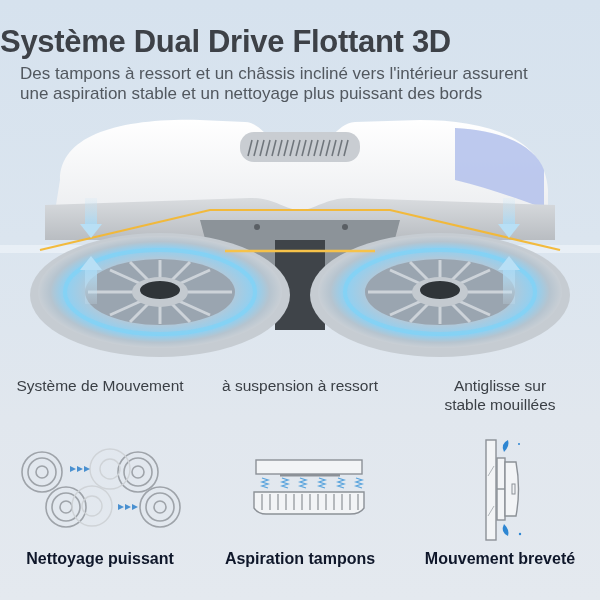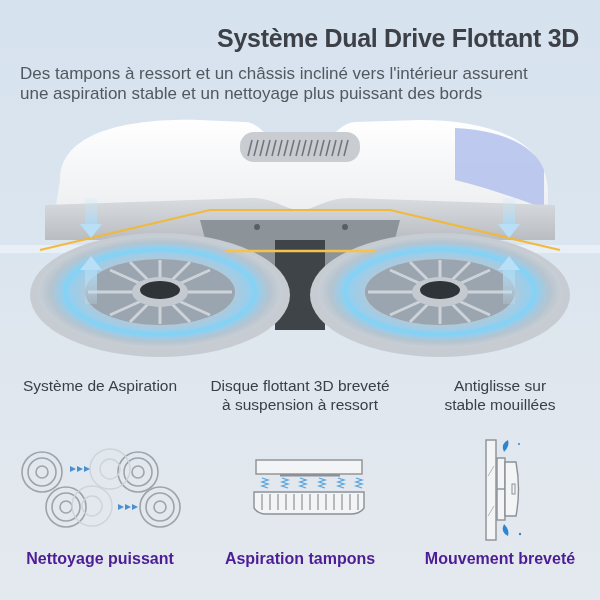--- a/index.html
+++ b/index.html
@@ -4,34 +4,34 @@
 <style>
   * { box-sizing: border-box; margin: 0; padding: 0; }
   html, body { width: 600px; height: 600px; overflow: hidden; }
   body {
     background: linear-gradient(180deg, #d6e2ee 0%, #dbe5ef 40%, #e1e7ee 70%, #e4e9ef 100%);
     font-family: "Liberation Sans", sans-serif;
     position: relative;
   }
   .title {
     position: absolute; left: 0; top: 24px; width: 579px;
-    text-align: right; font-size: 25px; font-weight: bold;
+    text-align: left; font-size: 31px; font-weight: bold;
     color: #3d4147; letter-spacing: -0.3px;
   }
   .subtitle {
     position: absolute; left: 20px; top: 64px; width: 560px;
     text-align: left; font-size: 17px; line-height: 20px; color: #52585f;
   }
   .hero { position: absolute; left: 0; top: 110px; width: 600px; height: 250px; }
   .features { position: absolute; left: 0; top: 376px; width: 600px; height: 200px; }
   .feature { position: absolute; top: 0; width: 200px; text-align: center; }
   .feature .desc { font-size: 15.5px; line-height: 19px; color: #3a3f45; height: 40px; }
   .feature .label {
     position: absolute; top: 174px; left: 0; width: 200px; text-align: center;
-    font-size: 16px; font-weight: bold; color: #4c1d95;
+    font-size: 16px; font-weight: bold; color: #0f172a;
   }
   .feature svg { position: absolute; left: 0; top: 60px; }
 </style>
 </head>
 <body>
 
 <div class="title">Système Dual Drive Flottant 3D</div>
 <div class="subtitle">
   <div>Des tampons à ressort et un châssis incliné vers l'intérieur assurent</div>
   <div>une aspiration stable et un nettoyage plus puissant des bords</div>
@@ -135,21 +135,21 @@
   <rect x="503" y="88" width="12" height="28" fill="url(#arrowG)"></rect>
   <polygon points="498,114 520,114 509,128" fill="#b8dff5"></polygon>
   <rect x="503" y="158" width="12" height="36" fill="url(#arrowG)" transform="rotate(180 509 176)"></rect>
   <polygon points="498,160 520,160 509,146" fill="#b8dff5"></polygon>
 </svg>
 
 <div class="features">
 
   <div class="feature" style="left:0">
     <div class="desc">
-      <div>Système de Aspiration</div>
+      <div>Système de Mouvement</div>
     </div>
     <svg width="200" height="105" viewBox="0 0 200 105">
       <g fill="none" stroke="#9ea3a9" stroke-width="1.6">
         <circle cx="42" cy="36" r="20"></circle>
           <circle cx="42" cy="36" r="14"></circle>
           <circle cx="42" cy="36" r="6"></circle>
         <circle cx="66" cy="71" r="20"></circle>
           <circle cx="66" cy="71" r="14"></circle>
           <circle cx="66" cy="71" r="6"></circle>
         <circle cx="138" cy="36" r="20"></circle>
@@ -172,21 +172,20 @@
         <polygon points="118,68 124,71 118,74"></polygon>
           <polygon points="125,68 131,71 125,74"></polygon>
           <polygon points="132,68 138,71 132,74"></polygon>
       </g>
     </svg>
     <div class="label">Nettoyage puissant</div>
   </div>
 
   <div class="feature" style="left:200px">
     <div class="desc">
-      <div>Disque flottant 3D breveté</div>
       <div>à suspension à ressort</div>
     </div>
     <svg width="200" height="105" viewBox="0 0 200 105">
       <rect x="56" y="24" width="106" height="14" fill="#f2f4f6" stroke="#8c9197" stroke-width="1.4"></rect>
       <rect x="80" y="38" width="60" height="2.5" fill="#8c9197"></rect>
       <g fill="none" stroke="#5aa4dd" stroke-width="1.3">
         <path d="M62,42 l6,2 l-6,2 l6,2 l-6,2 l6,2"></path>
         <path d="M82,42 l6,2 l-6,2 l6,2 l-6,2 l6,2"></path>
         <path d="M100,42 l6,2 l-6,2 l6,2 l-6,2 l6,2"></path>
         <path d="M119,42 l6,2 l-6,2 l6,2 l-6,2 l6,2"></path>

